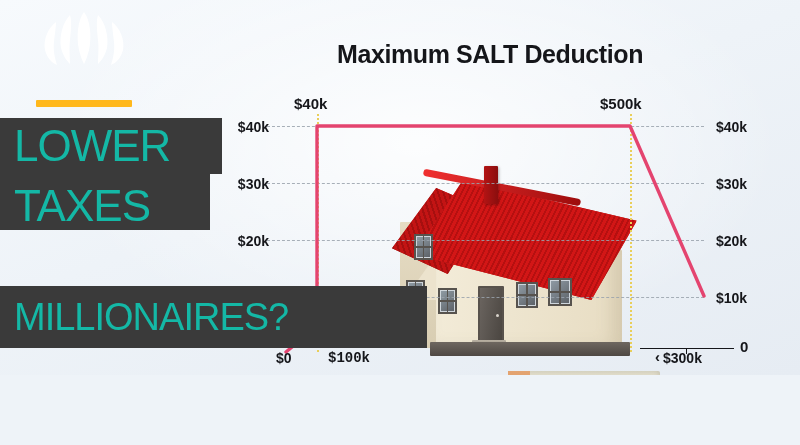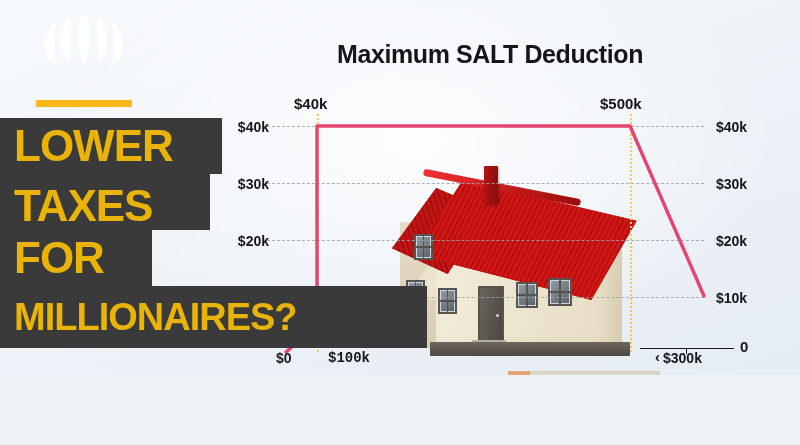--- a/index.html
+++ b/index.html
@@ -102,21 +102,21 @@
   .win-bar-h{position:absolute;left:0;right:0;top:50%;height:1.6px;margin-top:-.8px;background:#57534e;}
   .door{position:absolute;left:86px;top:128px;width:22px;height:56px;
     background:linear-gradient(100deg,#6b6560,#4a4540);border:2px solid #58524c;border-radius:1px;}
   .door-knob{position:absolute;right:3px;top:26px;width:3px;height:3px;border-radius:50%;background:#d9d4cc;}
   .step{position:absolute;background:linear-gradient(180deg,#b8b0a2,#938b7e);border-radius:1px;}
   .foundation{position:absolute;left:38px;top:184px;width:200px;height:14px;
     background:linear-gradient(180deg,#6e6760,#4e4843);border-radius:1px;}
 
   
   .ov{position:absolute;background:#3a3a3a;display:flex;align-items:center;}
-  .ov span{color:#eab308;font-weight:700;letter-spacing:-1px;line-height:1;
+  .ov span{color:#14b8a6;font-weight:400;letter-spacing:-1px;line-height:1;
     white-space:nowrap;}
   .ov-lower{left:0;top:118px;width:208px;height:56px;padding-left:14px;}
   .ov-lower span{font-size:44px;}
   .ov-taxes{left:0;top:174px;width:196px;height:56px;padding-left:14px;}
   .ov-taxes span{font-size:44px;margin-top:8px;}
   .ov-for{left:0;top:230px;width:138px;height:56px;padding-left:14px;}
   .ov-for span{font-size:44px;}
   .ov-mill{left:0;top:286px;width:413px;height:62px;padding-left:14px;}
   .ov-mill span{font-size:38px;}
 </style>
@@ -244,20 +244,17 @@
     </svg>
     <div class="cnbc-bar" style="background:#ffb81c;"></div>
   </div>
 
   <div class="ov ov-lower">
     <span>LOWER</span>
   </div>
   <div class="ov ov-taxes">
     <span>TAXES</span>
   </div>
-  <div class="ov ov-for">
-    <span>FOR</span>
-  </div>
   <div class="ov ov-mill">
     <span>MILLIONAIRES?</span>
   </div>
 
 </div>
 
 </body></html>

